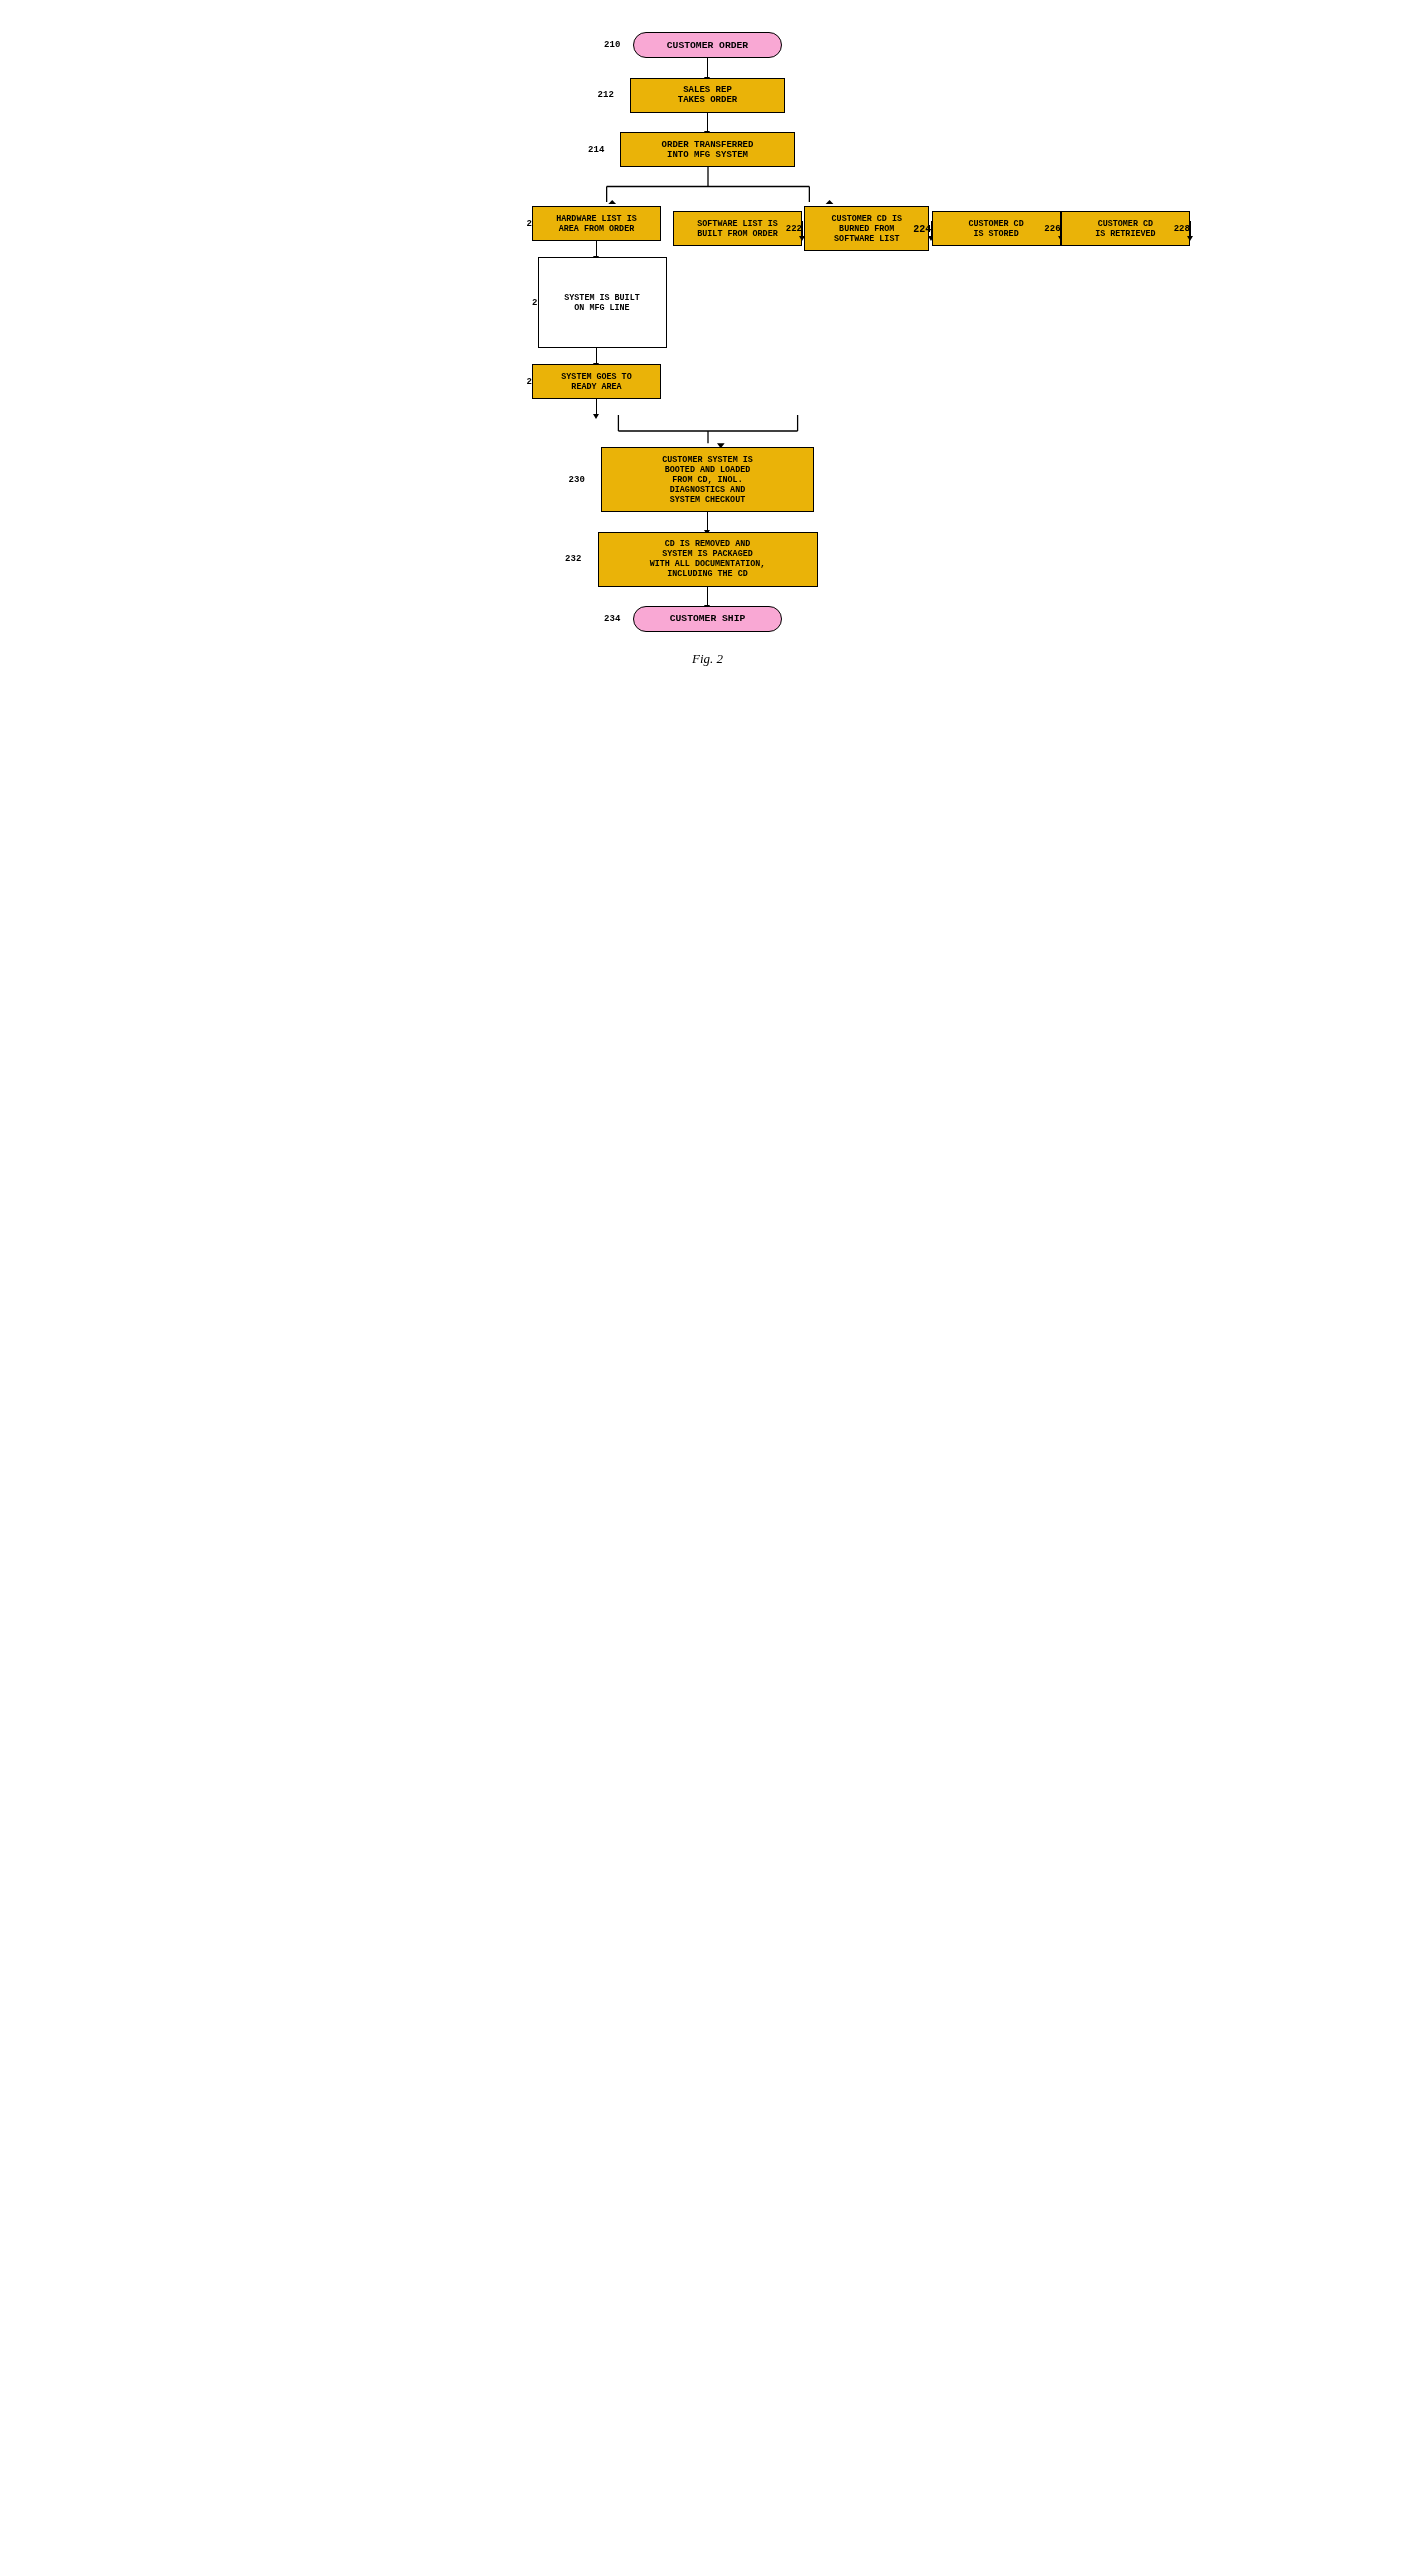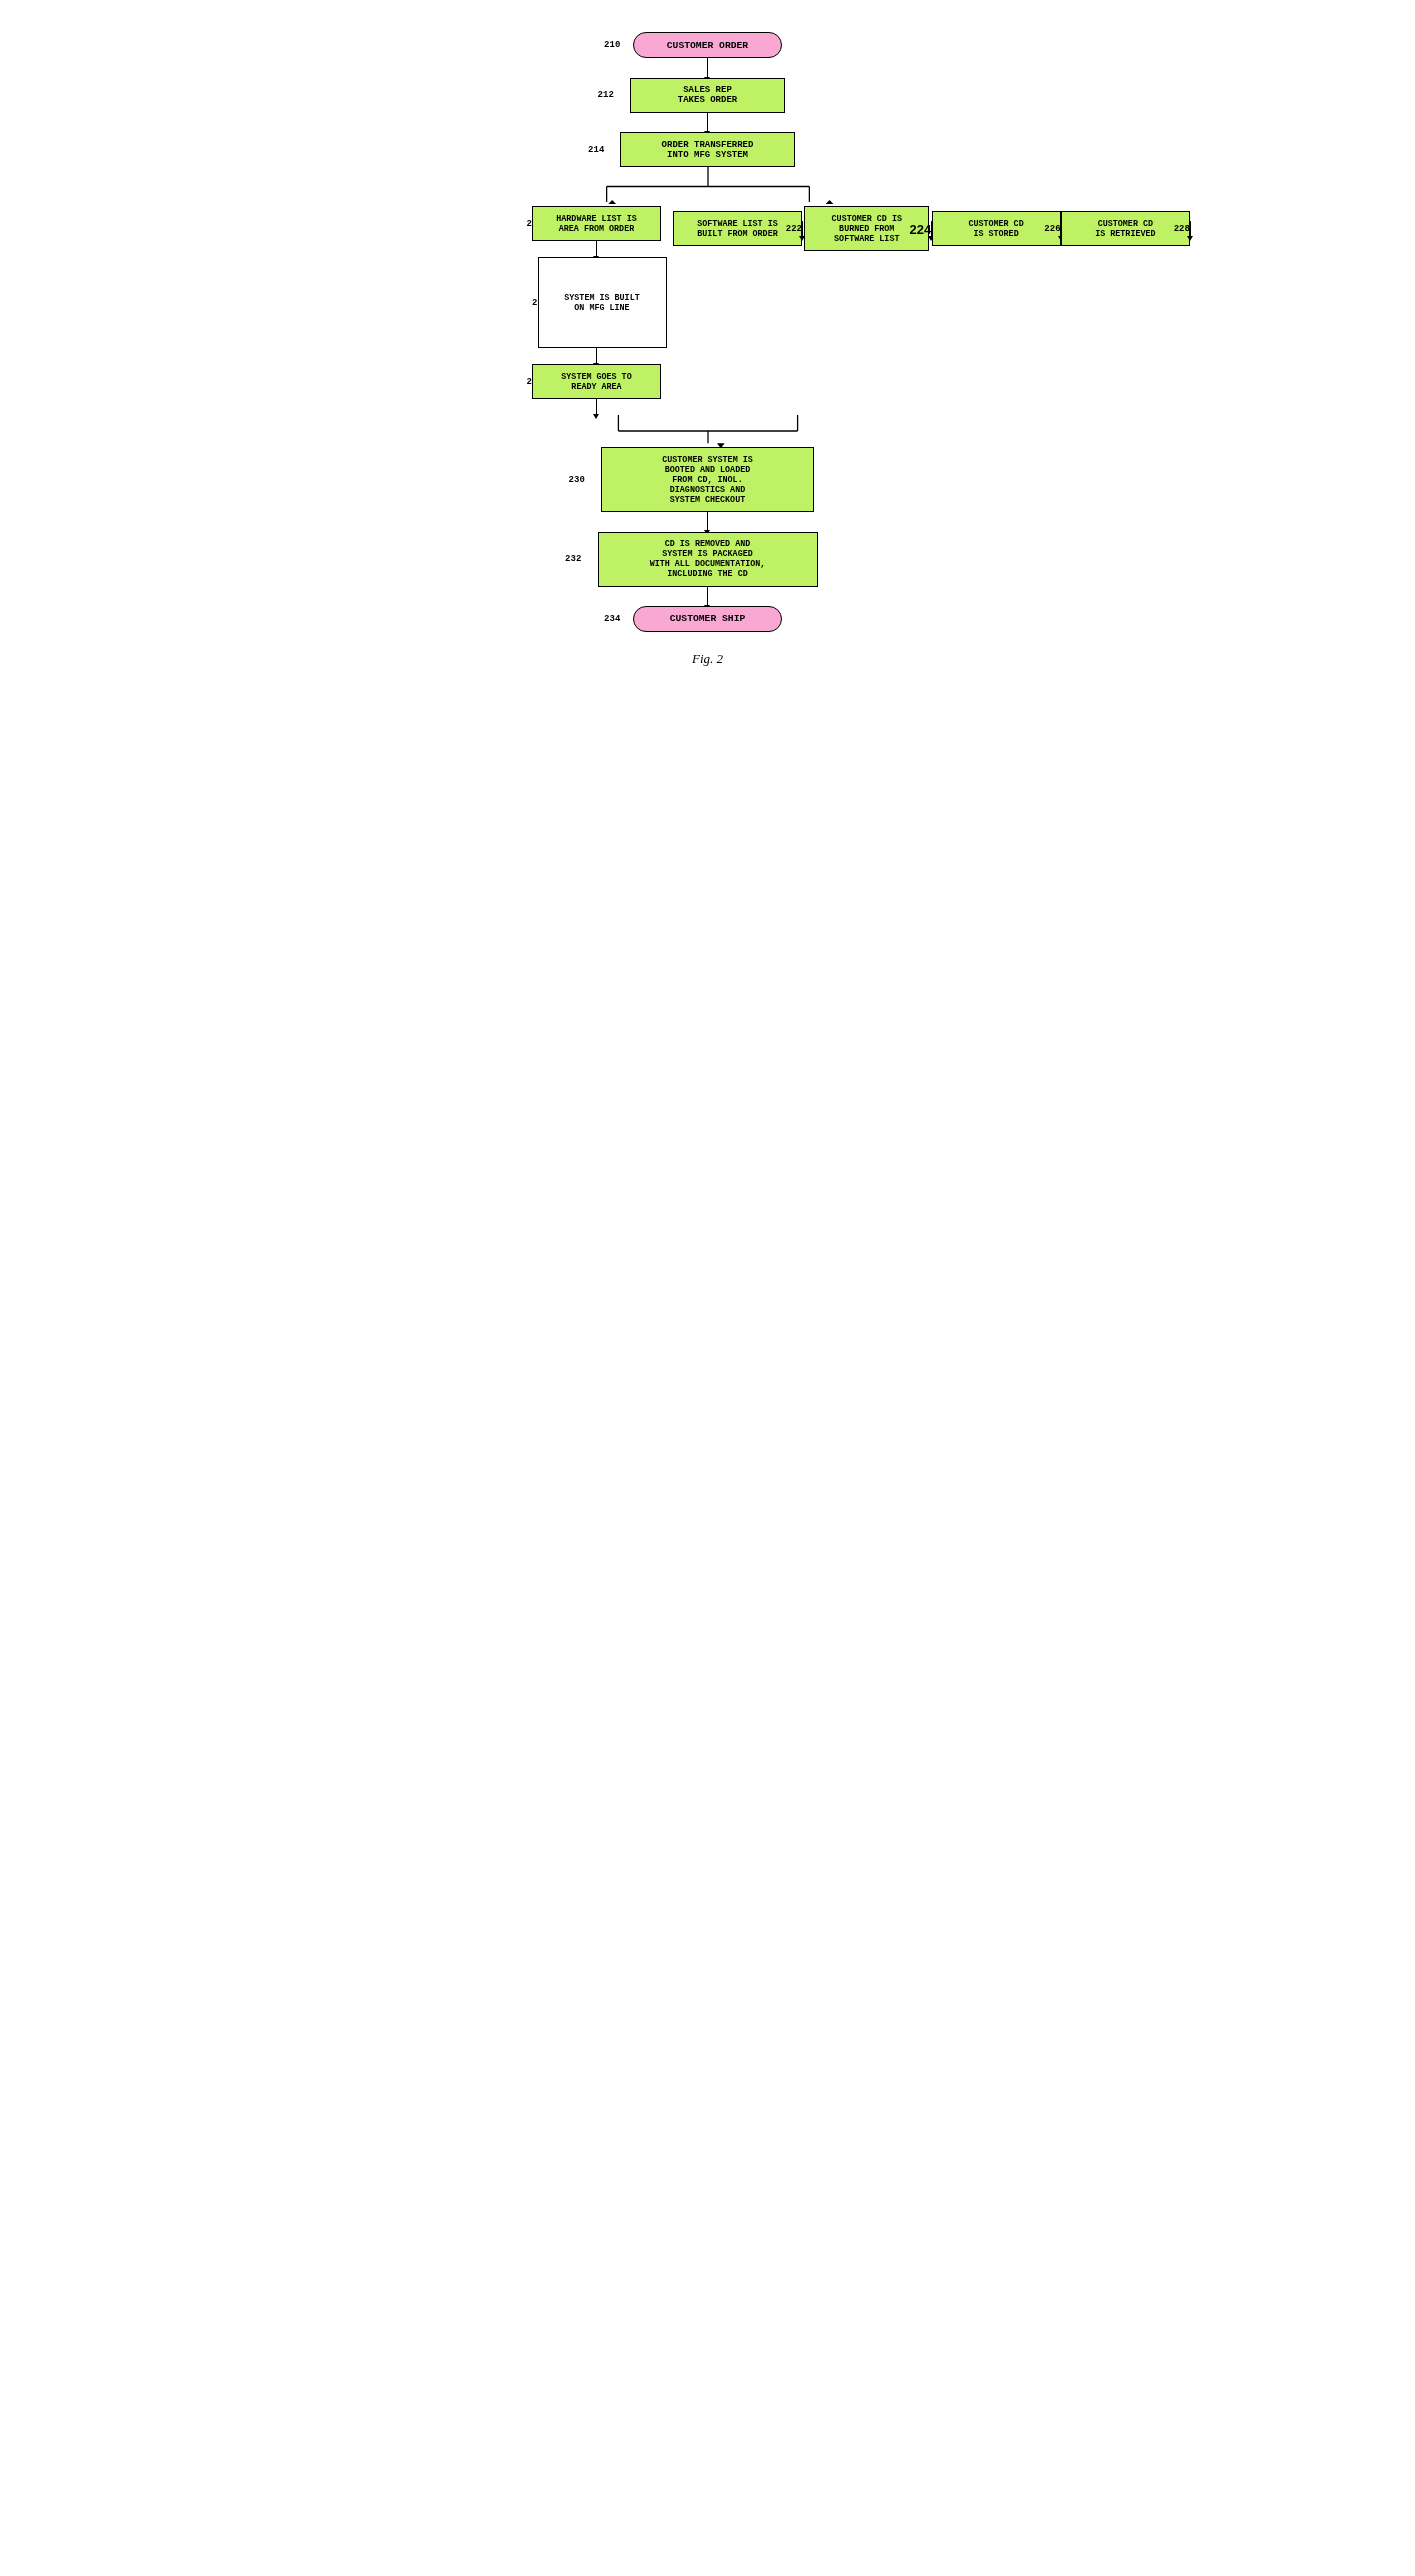--- a/index.html
+++ b/index.html
@@ -34,21 +34,21 @@
       font-weight: bold;
       background: #f9a8d4;
       position: relative;
     }
     .rect {
       border: 1.3px solid #000;
       padding: 6.5px 11.6px;
       text-align: center;
       font-size: 9px;
       font-weight: bold;
-      background: #bef264;
+      background: #eab308;
       position: relative;
     }
     .rect-large {
       border: 1.3px solid #000;
       padding: 19.4px 11.6px;
       text-align: center;
       font-size: 9px;
       font-weight: bold;
       background: #fff;
       position: relative;
@@ -218,21 +218,21 @@
         </div>
 
         <div class="arrow-down" style="height:16px;"></div>
 
         <div style="position:relative;width:100%;display:flex;justify-content:center;">
           <div class="rect" style="width:125px;min-height:42px;display:flex;align-items:center;justify-content:center;">
             <span style="white-space:pre-line;font-size:8.4px;">CUSTOMER CD IS
 BURNED FROM
 SOFTWARE LIST</span>
           </div>
-          <span style="position:absolute;right:0;top:50%;transform:translateY(-50%);font-size:13px;font-weight:bold;font-family:Liberation Sans, sans-serif;">224</span>
+          <span style="position:absolute;right:0;top:50%;transform:translateY(-50%);font-size:10px;font-weight:bold;font-family:Liberation Mono, monospace;">224</span>
         </div>
 
         <div class="arrow-down" style="height:16px;"></div>
 
         <div style="position:relative;width:100%;display:flex;justify-content:center;">
           <div class="rect" style="width:129px;min-height:34px;display:flex;align-items:center;justify-content:center;">
             <span style="white-space:pre-line;font-size:8.4px;">CUSTOMER CD
 IS STORED</span>
           </div>
           <span style="position:absolute;right:0;top:50%;transform:translateY(-50%);font-size:9px;font-weight:bold;font-family:'Courier New',Courier,monospace;">226</span>

